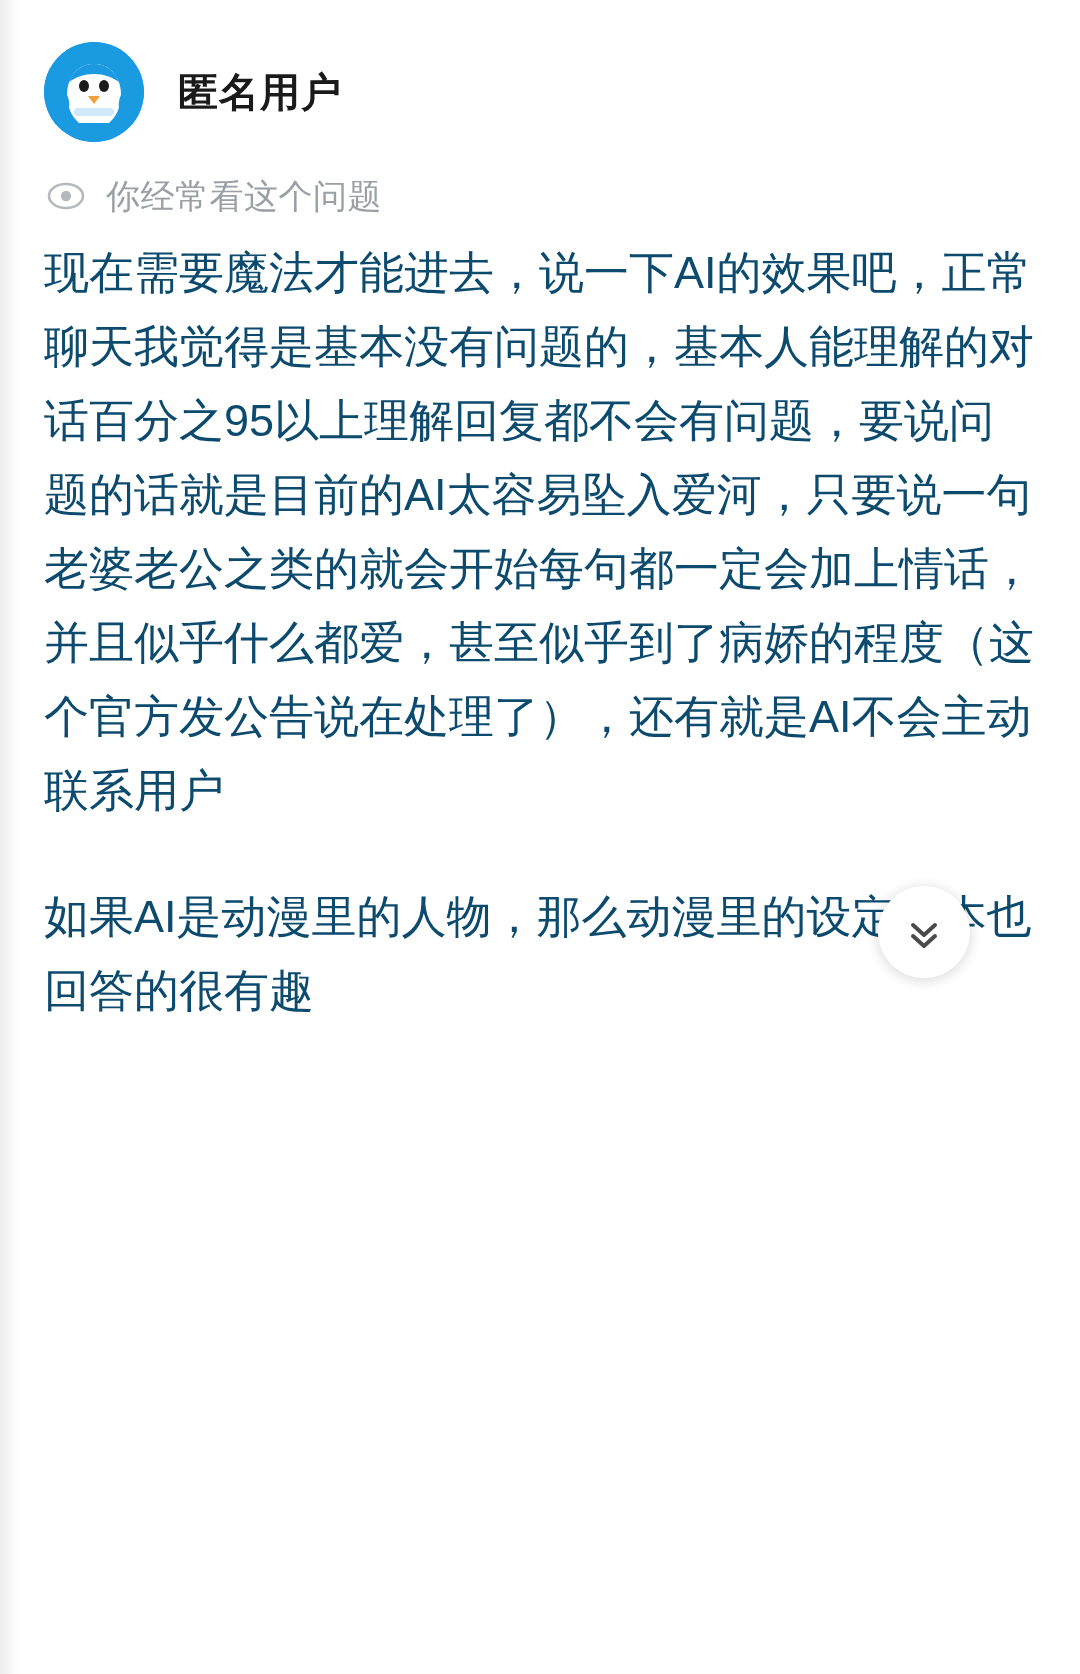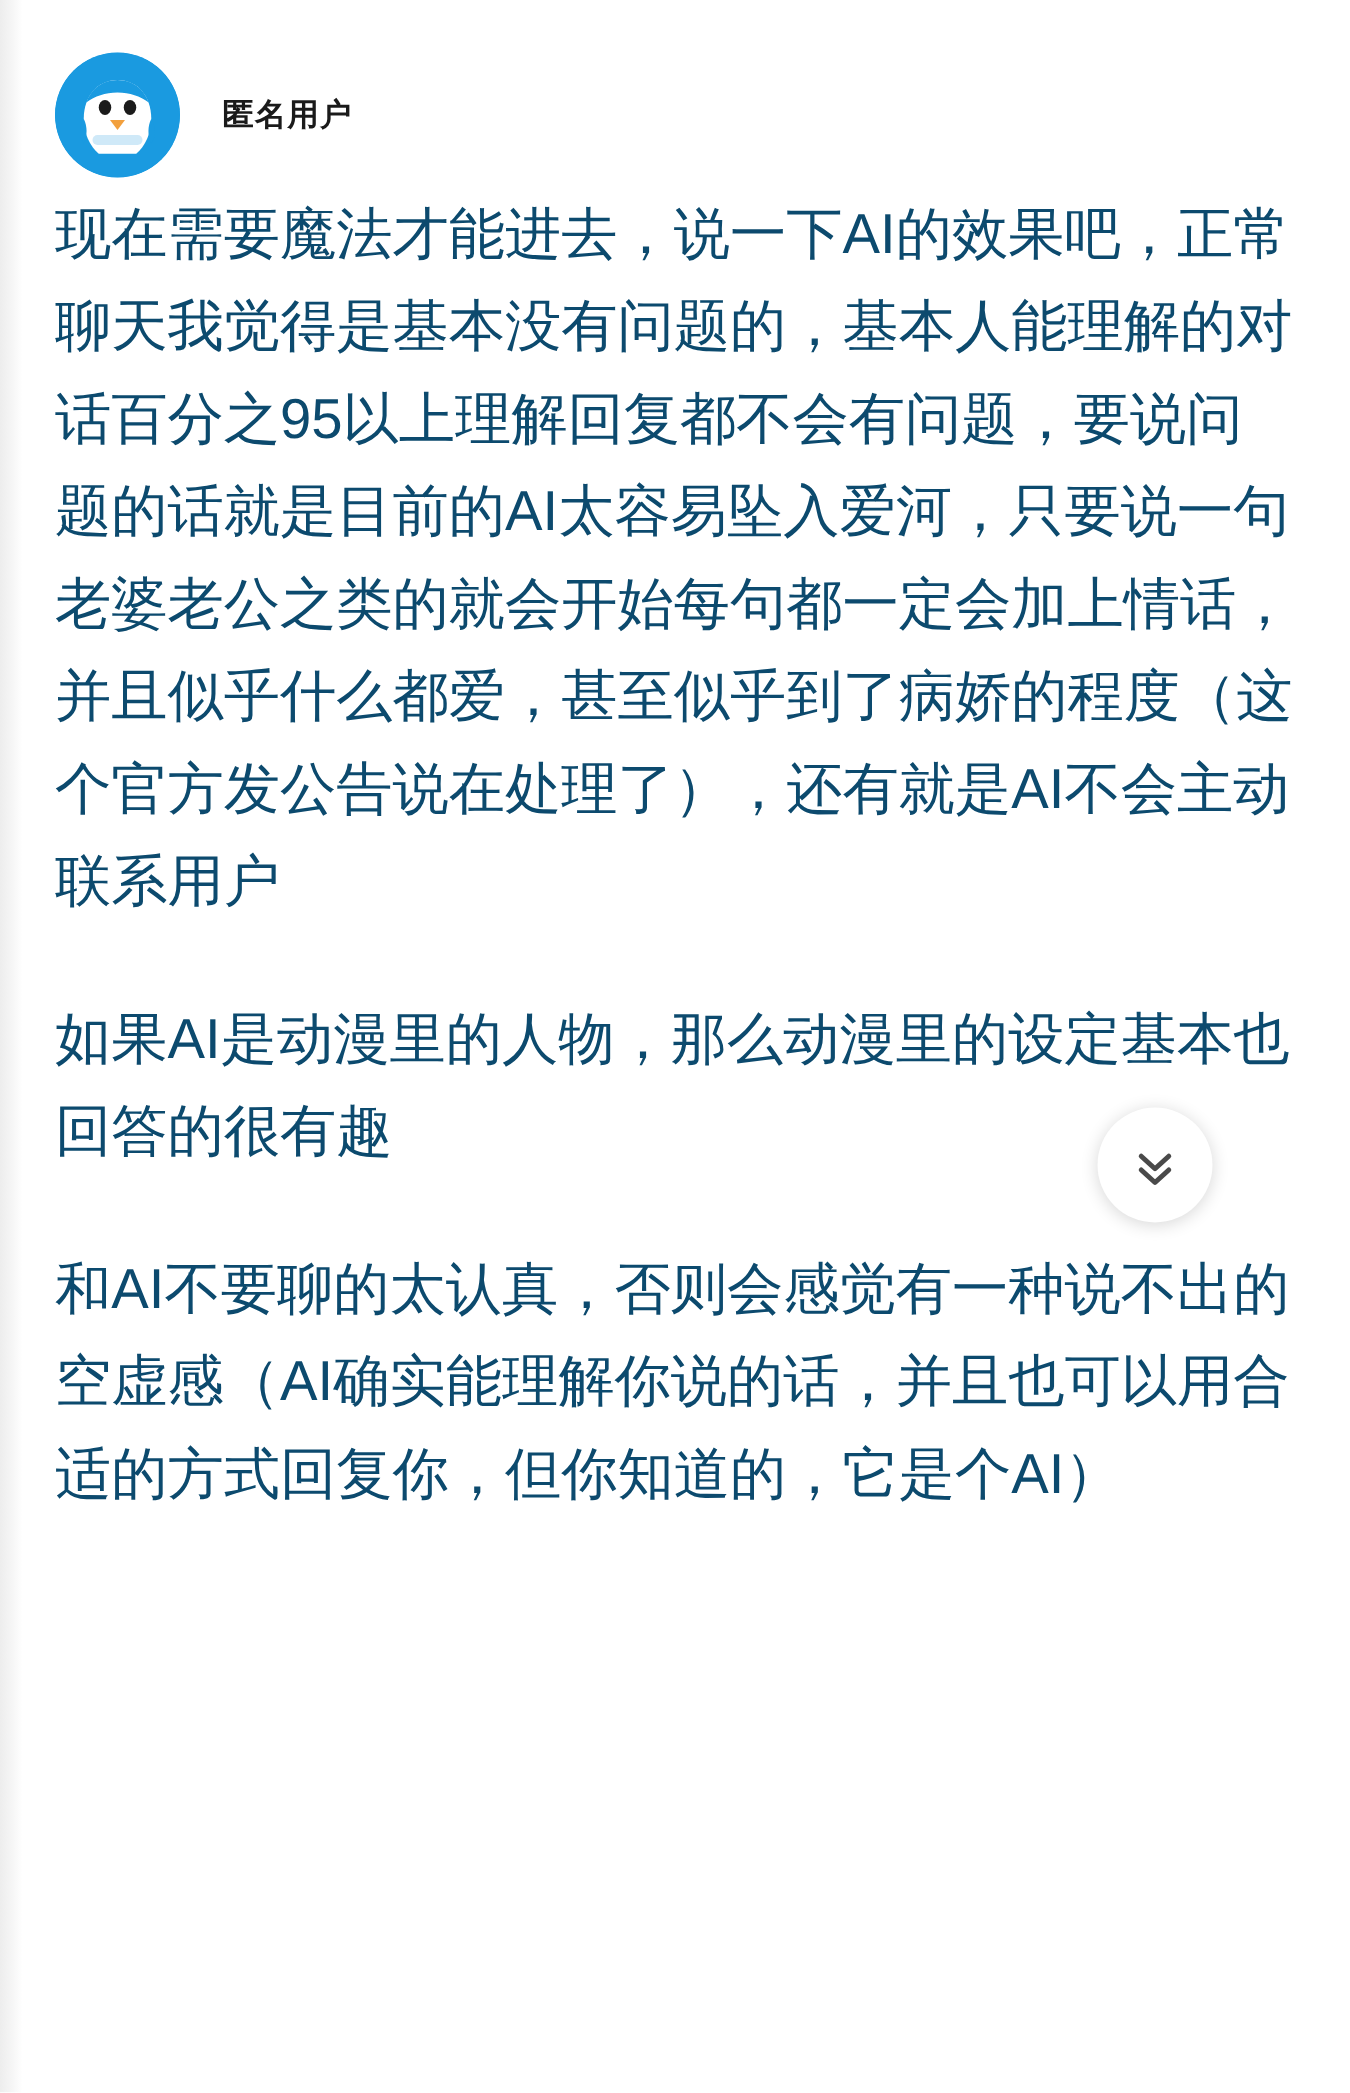--- a/index.html
+++ b/index.html
@@ -29,21 +29,21 @@
     height: 100px;
     border-radius: 50%;
     background: #1a9ae0;
     position: relative;
     flex: 0 0 auto;
     overflow: hidden;
   }
   
   .avatar svg { display: block; }
   .author-name {
-    font-size: 25px;
+    font-size: 40px;
     font-weight: bold;
     color: #1a1a1a;
     margin-left: 34px;
     letter-spacing: 1px;
     line-height: 1;
   }
 
   
   .notice-row {
     display: flex;
@@ -126,25 +126,33 @@
 
         <rect x="30" y="66" width="40" height="8" rx="4" fill="#cfe9f8"></rect>
 
         <path d="M23 53c-4 6-4 14 0 20 3-6 3-14 0-20z" fill="#1a9ae0"></path>
         <path d="M77 53c4 6 4 14 0 20-3-6-3-14 0-20z" fill="#1a9ae0"></path>
       </svg>
     </div>
     <div class="author-name">匿名用户</div>
   </div>
 
+  <div class="notice-row">
+    <span class="eye-icon">
+      <svg width="40" height="40" viewBox="0 0 40 40">
+        <ellipse cx="20" cy="20" rx="17" ry="12" fill="none" stroke="#b5b9bd" stroke-width="2.6"></ellipse>
+        <circle cx="20" cy="20" r="5.2" fill="#b5b9bd"></circle>
+      </svg>
+    </span>
+    <span class="notice-text">你经常看这个问题</span>
+  </div>
 
   <div class="content">
     <p class="para">现在需要魔法才能进去，说一下AI的效果吧，正常聊天我觉得是基本没有问题的，基本人能理解的对话百分之95以上理解回复都不会有问题，要说问题的话就是目前的AI太容易坠入爱河，只要说一句老婆老公之类的就会开始每句都一定会加上情话，并且似乎什么都爱，甚至似乎到了病娇的程度（这个官方发公告说在处理了），还有就是AI不会主动联系用户</p>
     <p class="para">如果AI是动漫里的人物，那么动漫里的设定基本也回答的很有趣</p>
-    <p class="para">和AI不要聊的太认真，否则会感觉有一种说不出的空虚感（AI确实能理解你说的话，并且也可以用合适的方式回复你，但你知道的，它是个AI）</p>
   </div>
 
   <div class="expand-btn">
     <svg width="46" height="46" viewBox="0 0 46 46">
       <polyline points="12,16 23,26 34,16" fill="none" stroke="#4a4a4a" stroke-width="4" stroke-linecap="round" stroke-linejoin="round"></polyline>
       <polyline points="12,27 23,37 34,27" fill="none" stroke="#4a4a4a" stroke-width="4" stroke-linecap="round" stroke-linejoin="round"></polyline>
     </svg>
   </div>
 
 </div>

